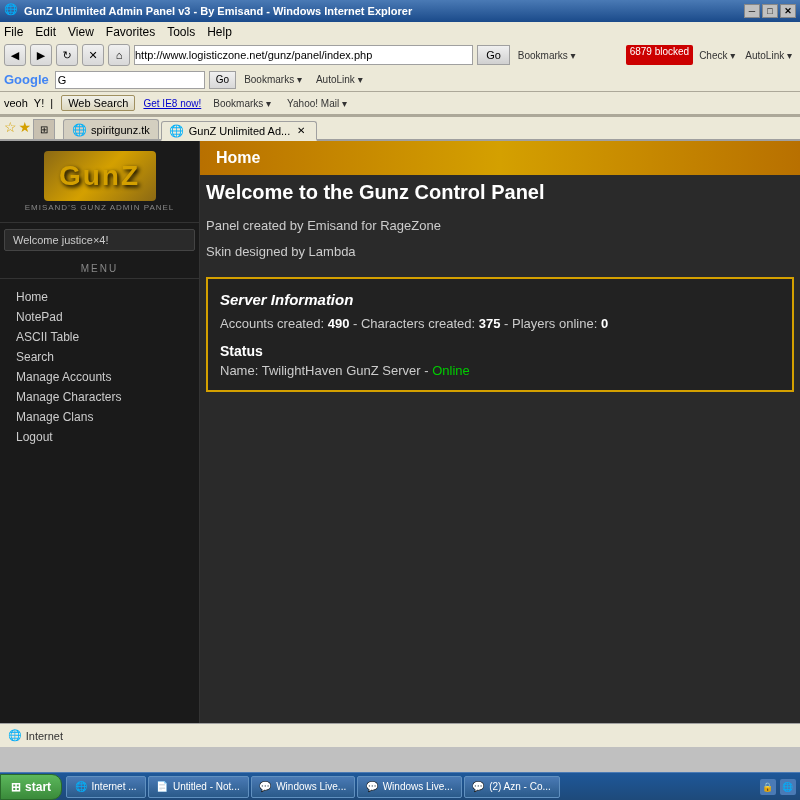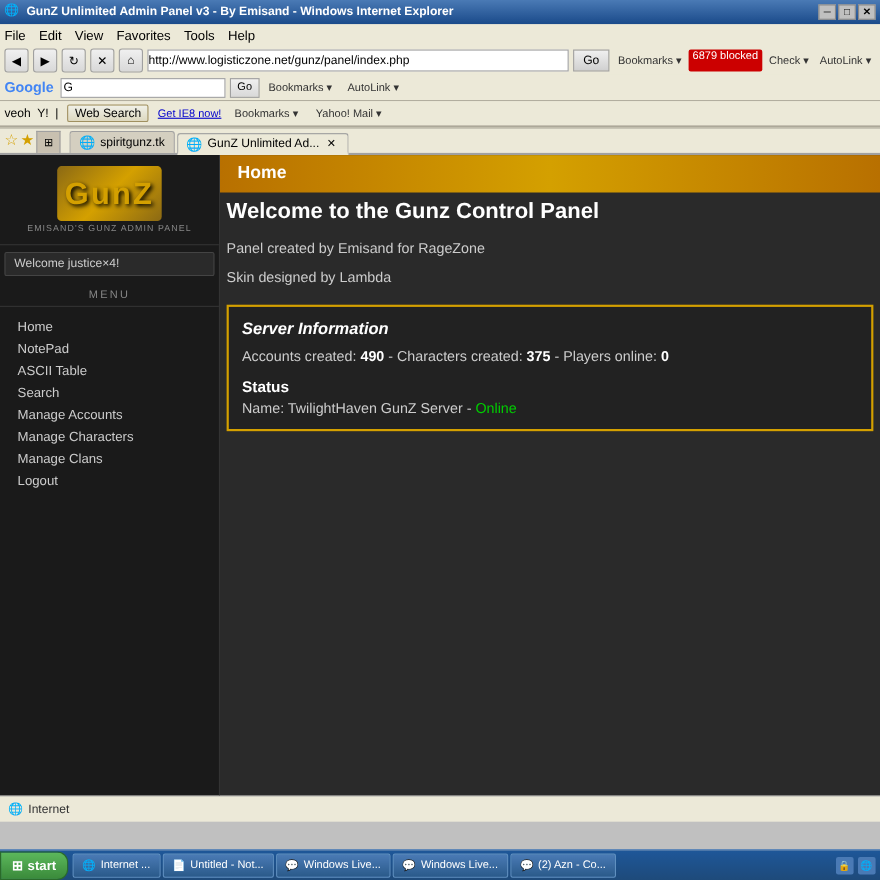--- a/index.html
+++ b/index.html
@@ -65,21 +65,21 @@
     .google-search-box {
       width: 150px; height: 18px; border: 1px solid #a0a0a0; font-size: 11px; padding: 0 2px;
     }
     .google-go-btn {
       height: 18px; padding: 0 6px; font-size: 10px;
       background: linear-gradient(to bottom, #f0f0f0, #d8d8d8);
       border: 1px solid #a0a0a0; cursor: pointer;
     }
     .google-bar-items { display: flex; align-items: center; gap: 6px; font-size: 11px; }
     .blocked-badge {
-      background: #cc0000; color: white; font-size: 10px; padding: 1px 4px; border-radius: 2px;
+      background: #cc0000; color: white; font-size: 10px; padding: 1px 4px; border-radius: 2px; margin-left: 44px;
     }
 
     
     .links-bar {
       display: flex; align-items: center; padding: 2px 4px; gap: 8px;
       height: 24px; background: #ece9d8; border-bottom: 2px solid #aca899; font-size: 11px;
     }
     .links-bar-left { display: flex; gap: 6px; align-items: center; }
     .search-btn {
       background: linear-gradient(to bottom, #f0f0e8, #ddd8c0);
@@ -126,21 +126,21 @@
 
     
     .sidebar {
       width: 200px; min-width: 200px; background: #1a1a1a;
       border-right: 1px solid #333; display: flex; flex-direction: column;
     }
     .sidebar-logo {
       background: #1a1a1a; padding: 10px; text-align: center; border-bottom: 1px solid #333;
     }
     .logo-img {
-      width: 95px; height: 50px; margin: 0 auto; display: block;
+      width: 112px; height: 50px; margin: 0 auto; display: block;
       background: linear-gradient(135deg, #8b6914, #d4a000, #8b6914);
       border-radius: 4px; display: flex; align-items: center; justify-content: center;
     }
     .logo-text {
       font-size: 28px; font-weight: bold; color: #d4a000;
       font-family: 'Arial Black', sans-serif; letter-spacing: 2px;
       text-shadow: 2px 2px 4px #000;
     }
     .logo-subtitle { font-size: 8px; color: #888; margin-top: 2px; letter-spacing: 1px; }
     .welcome-bar {

